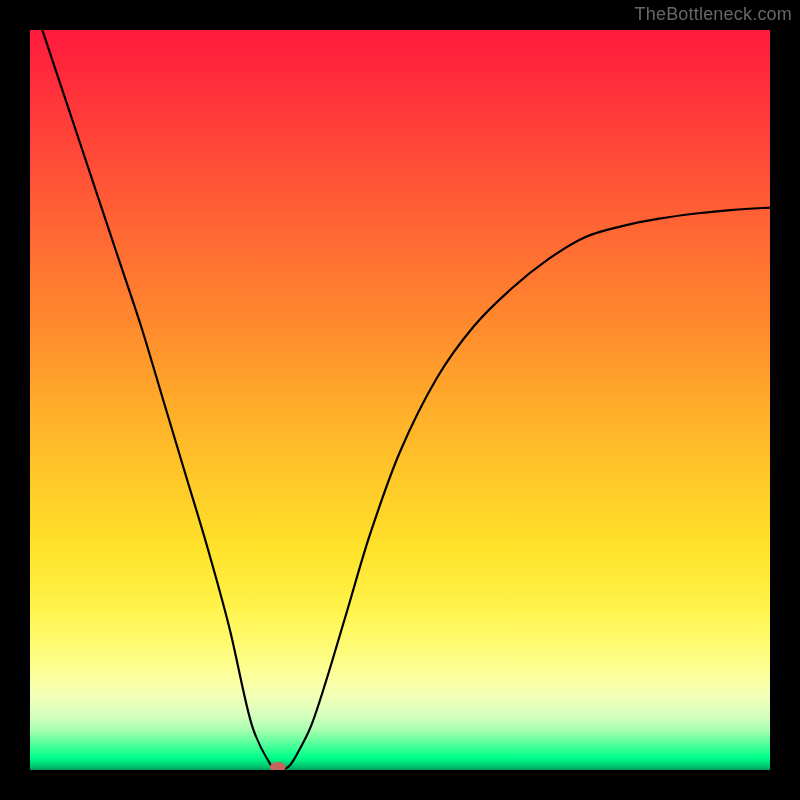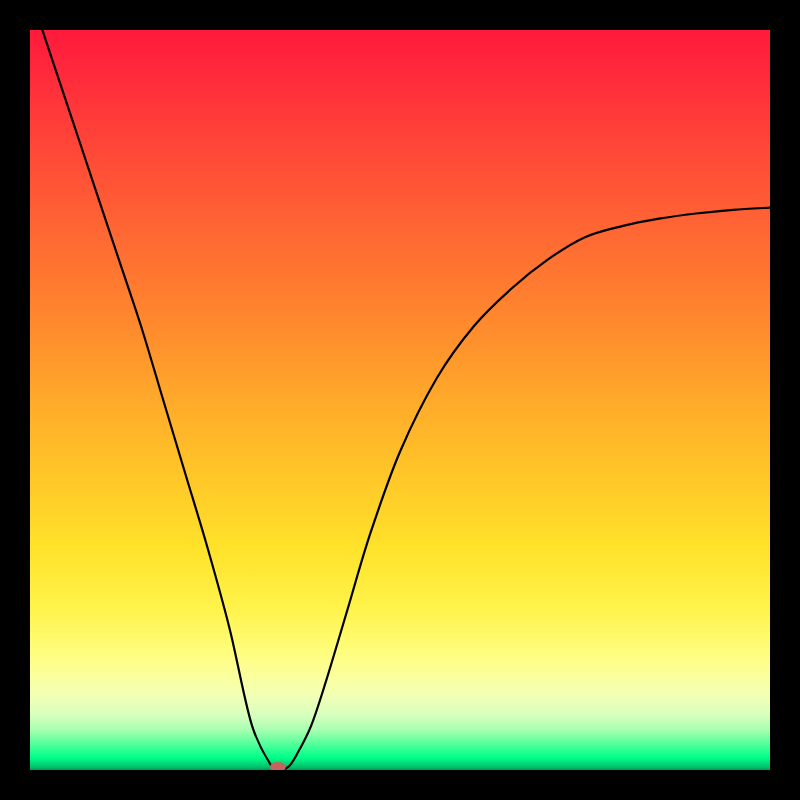--- a/index.html
+++ b/index.html
@@ -88,13 +88,14 @@
 <body>
 
 <div class="frame">
   <div class="plot-area">
     <div class="gradient-fill"></div>
     <svg class="curve-svg" viewBox="0 0 740 740" preserveAspectRatio="none">
       <path id="curve" class="curve-path" d="M 0 -37 C 3.6999999999999997 -25.9, 14.8 7.400000000000016, 22.2 29.600000000000023 C 29.599999999999998 51.800000000000026, 37 74.00000000000006, 44.4 96.20000000000005 C 51.8 118.40000000000003, 59.199999999999996 140.59999999999997, 66.6 162.79999999999995 C 74 184.99999999999994, 81.39999999999999 207.20000000000002, 88.8 229.40000000000003 C 96.2 251.60000000000005, 103.6 272.56666666666666, 111 296 C 118.4 319.43333333333334, 125.79999999999998 345.3333333333333, 133.2 370 C 140.6 394.6666666666667, 148 419.3333333333333, 155.4 444 C 162.8 468.6666666666667, 170.2 492.1, 177.6 518 C 185 543.9, 192.4 569.8, 199.8 599.4 C 207.20000000000002 629, 214.6 672.1666666666667, 222 695.6 C 229.4 719.0333333333333, 239.26666666666668 732.6, 244.20000000000002 740 C 249.13333333333335 747.4, 249.13333333333335 740.6166666666667, 251.60000000000002 740 C 254.0666666666667 739.3833333333333, 256.53333333333336 738.7666666666667, 259 736.3 C 261.46666666666664 733.8333333333333, 262.7 731.9833333333333, 266.4 725.2 C 270.09999999999997 718.4166666666667, 276.26666666666665 707.9333333333334, 281.2 695.6 C 286.1333333333333 683.2666666666667, 289.8333333333333 670.9333333333334, 296 651.2 C 302.1666666666667 631.4666666666667, 310.79999999999995 601.8666666666667, 318.2 577.2 C 325.6 552.5333333333334, 331.7666666666667 529.1, 340.40000000000003 503.2 C 349.03333333333336 477.29999999999995, 358.9 447.70000000000005, 370 421.8 C 381.1 395.9, 394.66666666666674 368.76666666666665, 407.00000000000006 347.79999999999995 C 419.33333333333337 326.83333333333326, 431.6666666666667 310.8, 444 296 C 456.3333333333333 281.2, 468.6666666666667 270.1, 481 259 C 493.3333333333333 247.9, 505.6666666666667 238.03333333333336, 518 229.40000000000003 C 530.3333333333334 220.7666666666667, 542.6666666666666 212.75000000000006, 555 207.20000000000005 C 567.3333333333334 201.65000000000003, 579.6666666666666 199.18333333333337, 592 196.10000000000002 C 604.3333333333334 193.01666666666668, 616.6666666666666 190.7966666666667, 629 188.70000000000005 C 641.3333333333334 186.60333333333338, 653.6666666666666 184.99999999999997, 666 183.51999999999998 C 678.3333333333334 182.04, 690.6666666666666 180.8066666666667, 703 179.82000000000005 C 715.3333333333334 178.8333333333334, 733.8333333333334 177.97000000000003, 740 177.60000000000002"></path>
       <ellipse id="minpt" class="minpoint" rx="8" ry="5" cx="247.9" cy="737"></ellipse>
     </svg>
   </div>
+  <div class="watermark">TheBottleneck.com</div>
 </div>
 
 </body></html>

